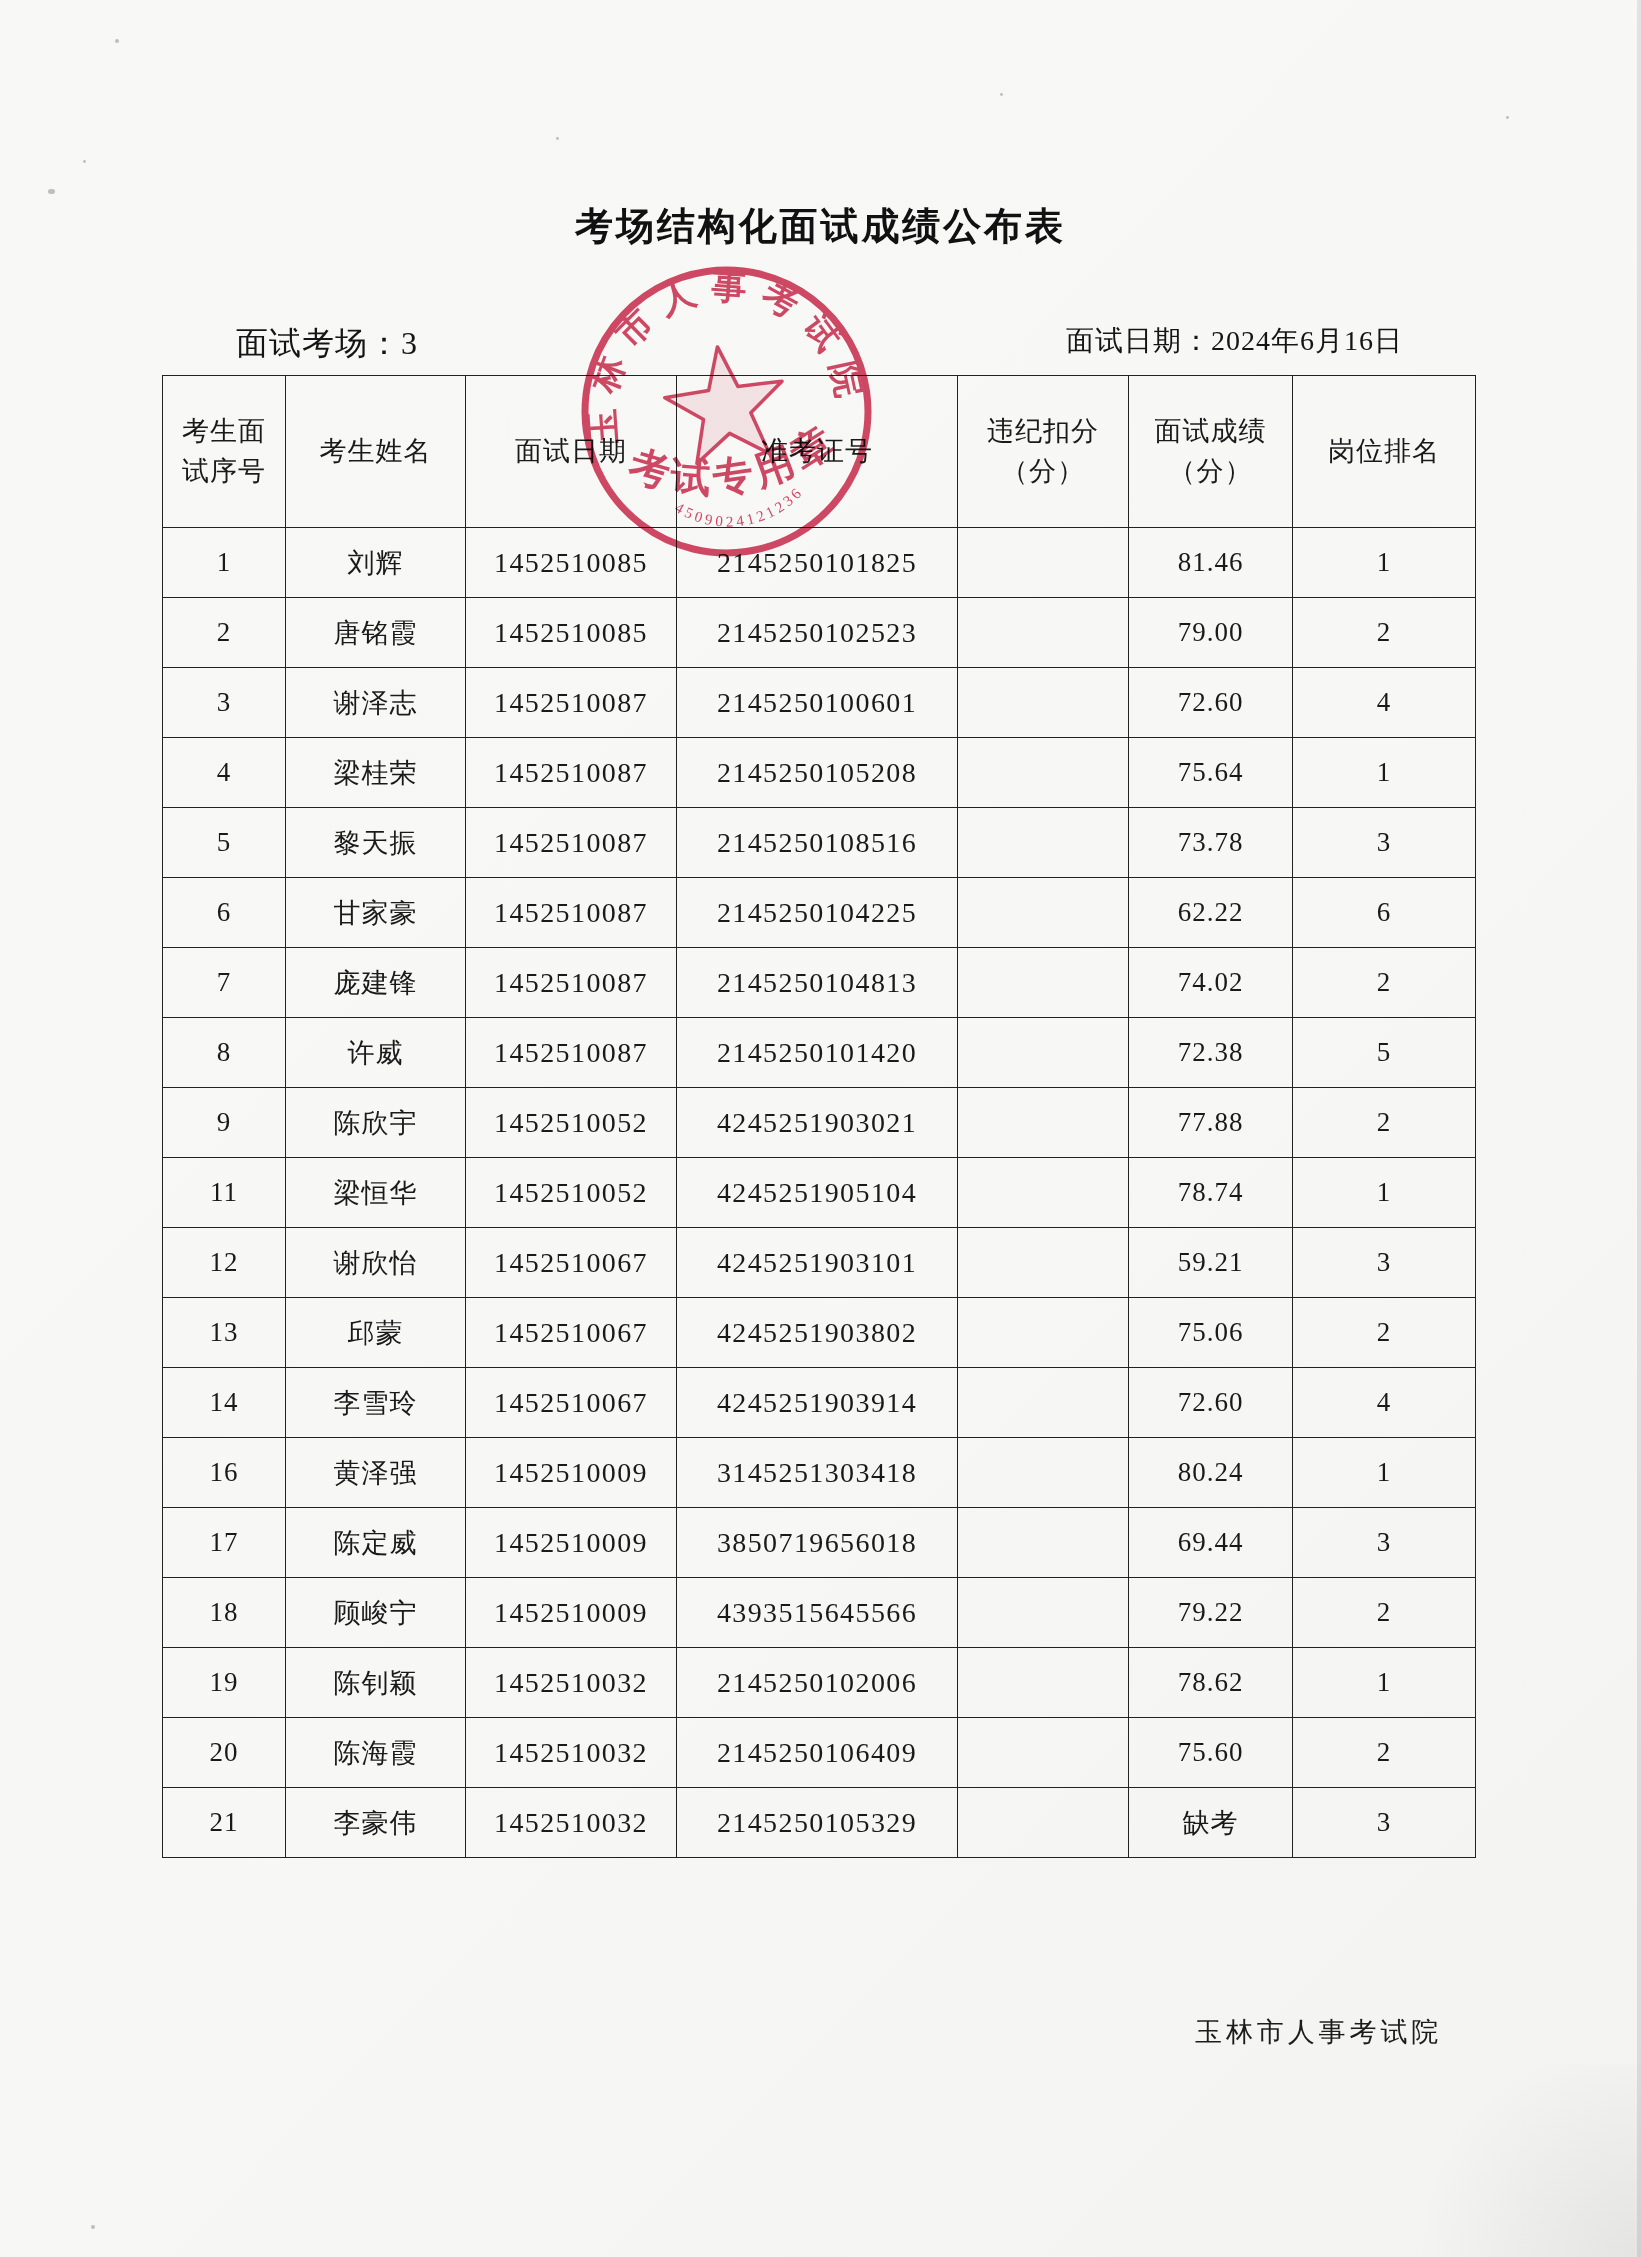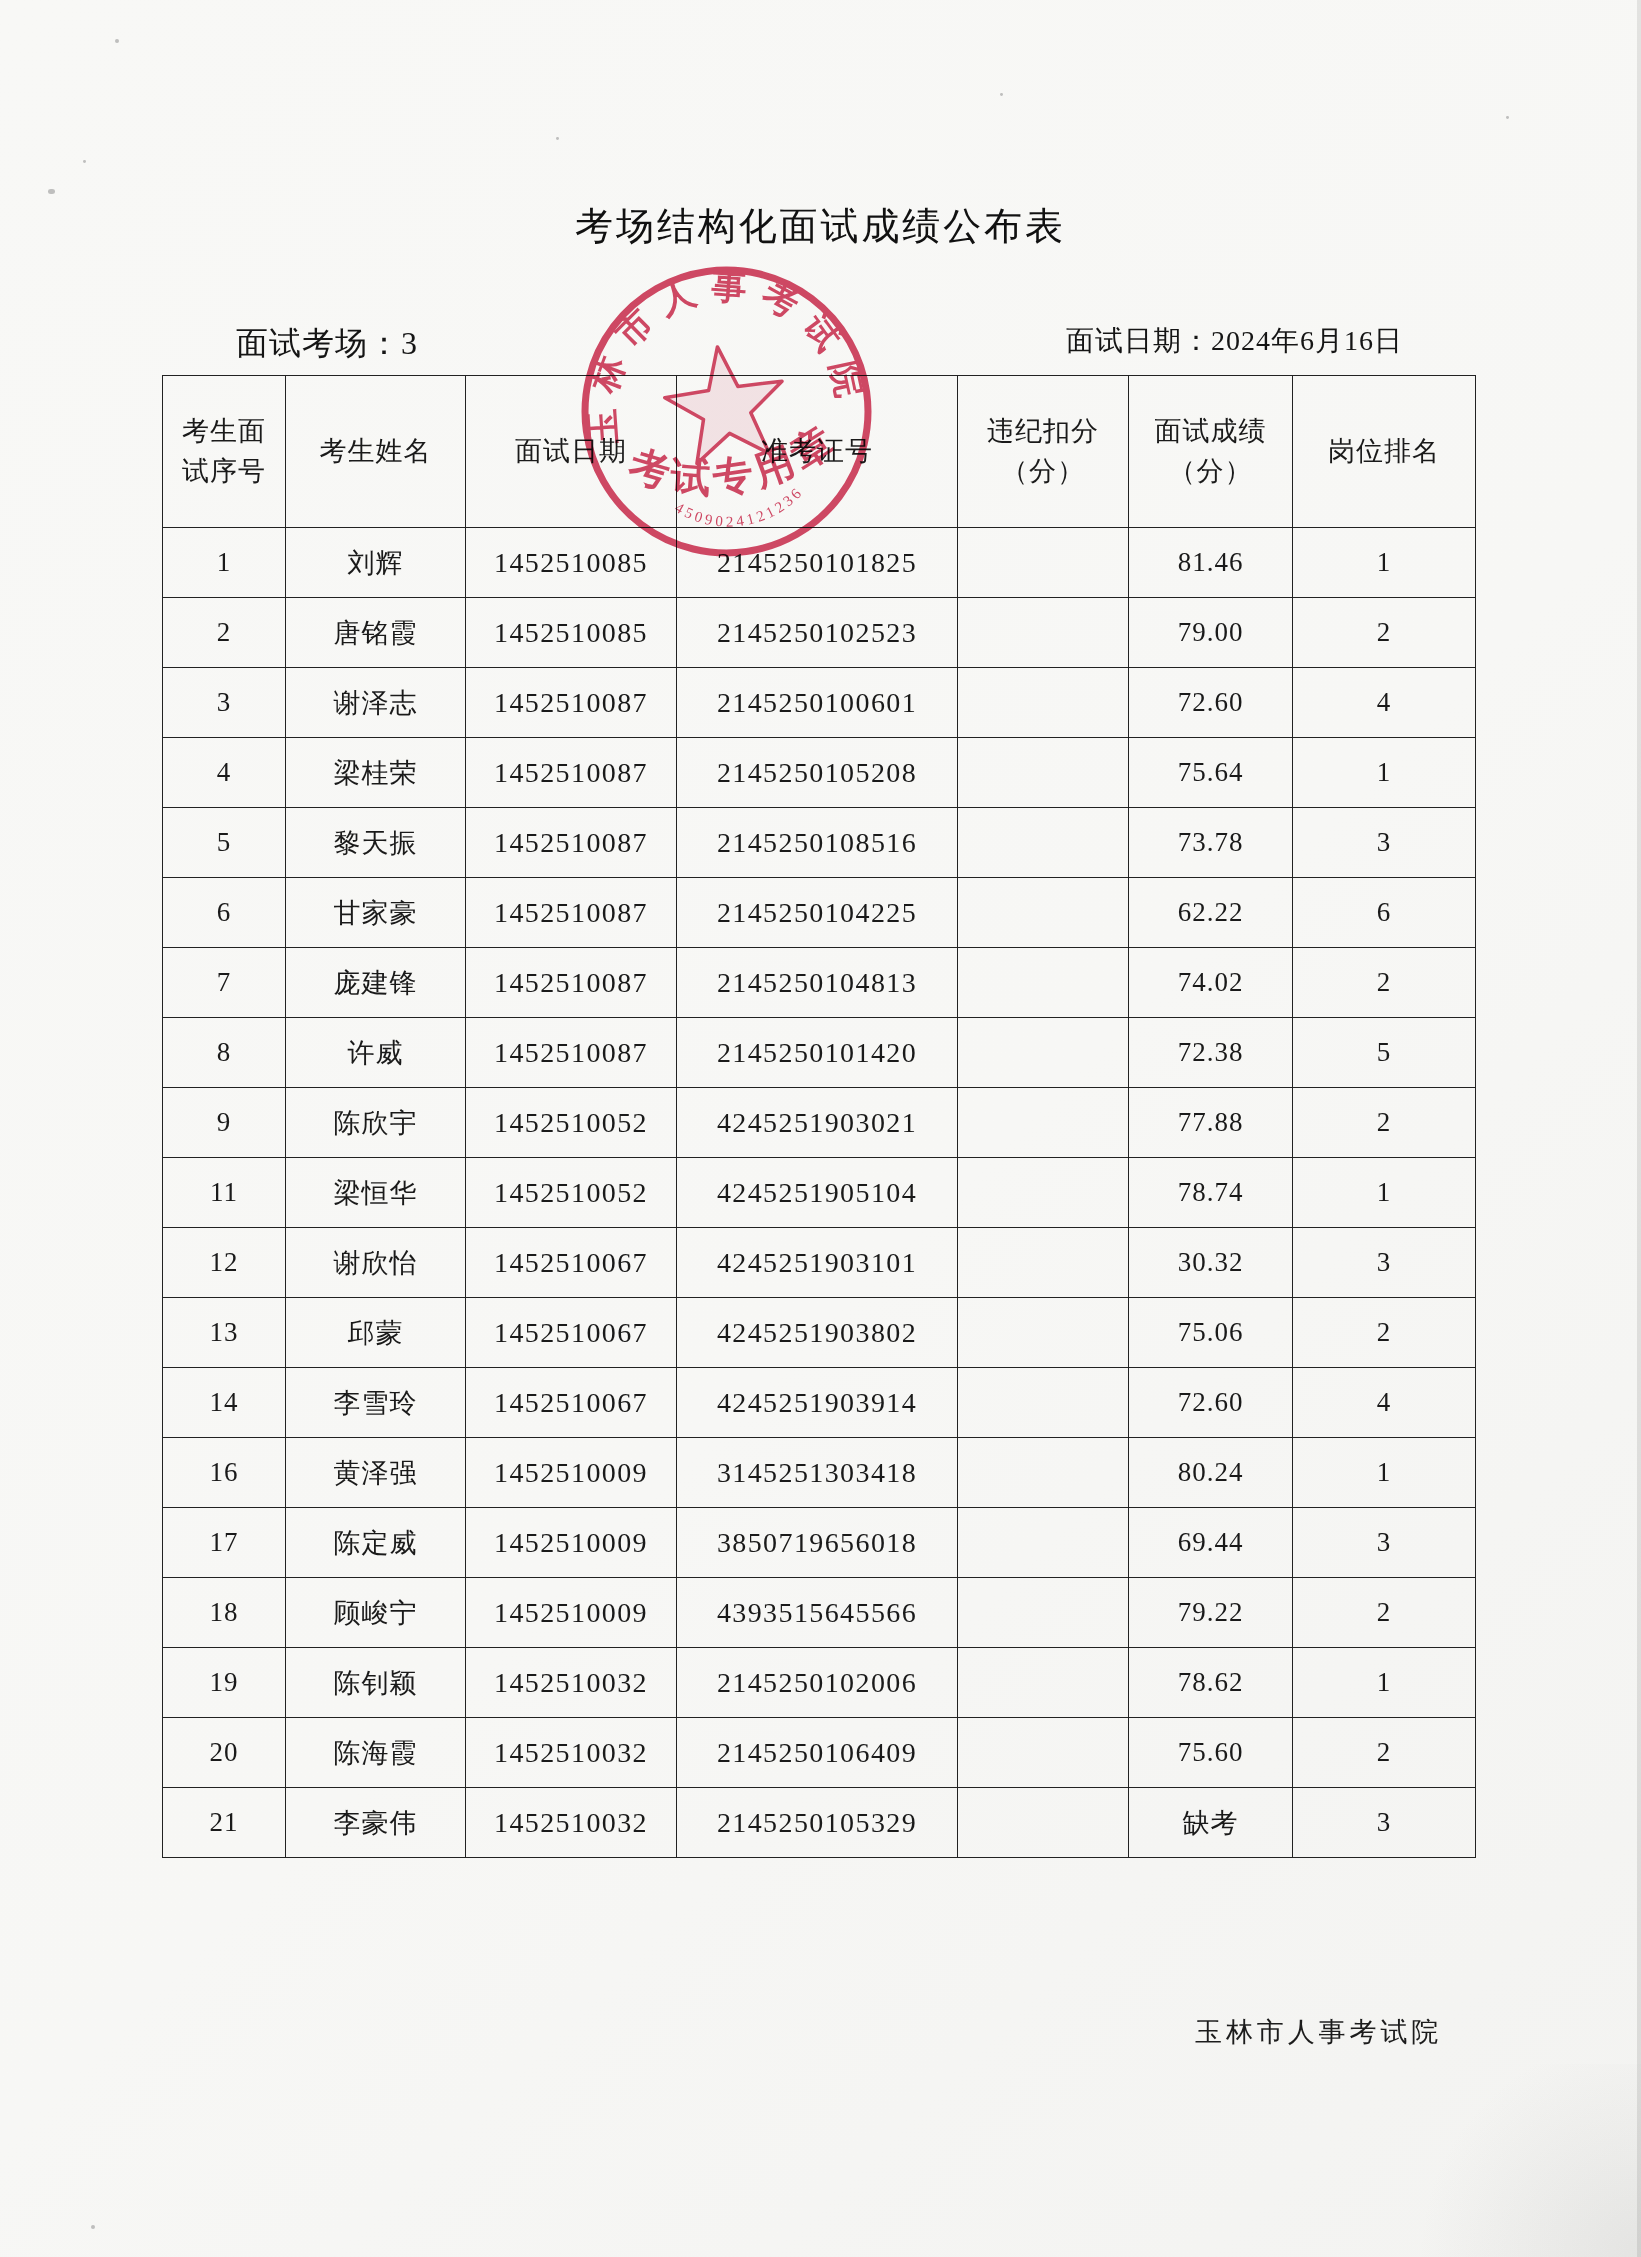--- a/index.html
+++ b/index.html
@@ -17,21 +17,21 @@
   .speck{position:absolute;background:#8f8f8f;border-radius:50%;opacity:.55;}
   .edge-right{position:absolute;right:0;top:0;width:3.9px;height:100%;
     background:linear-gradient(to bottom,#c9c9c7,#bdbdbb);opacity:.45;}
   .corner-shade{position:absolute;right:0;bottom:0;width:251px;height:193px;
     background:radial-gradient(circle at 100% 100%,rgba(160,160,158,.18),rgba(160,160,158,0) 70%);}
 
   .doc-title{
     position:absolute;top:201px;left:0;width:1641px;
     text-align:center;
     font-family:"Liberation Sans","DejaVu Sans",sans-serif;
-    font-weight:normal;font-size:38px;letter-spacing:2.9px;color:#111;
+    font-weight:bold;font-size:38px;letter-spacing:2.9px;color:#111;
   }
   .meta-room{
     position:absolute;top:322px;left:236px;
     font-size:32px;letter-spacing:1px;color:#151515;
   }
   .meta-date{
     position:absolute;top:322px;left:1066px;
     font-size:28px;letter-spacing:1px;color:#151515;
   }
 
@@ -191,21 +191,21 @@
           <td></td>
           <td>78.74</td>
           <td>1</td>
         </tr>
         <tr>
           <td>12</td>
           <td>谢欣怡</td>
           <td>1452510067</td>
           <td>4245251903101</td>
           <td></td>
-          <td>30.32</td>
+          <td>59.21</td>
           <td>3</td>
         </tr>
         <tr>
           <td>13</td>
           <td>邱蒙</td>
           <td>1452510067</td>
           <td>4245251903802</td>
           <td></td>
           <td>75.06</td>
           <td>2</td>

